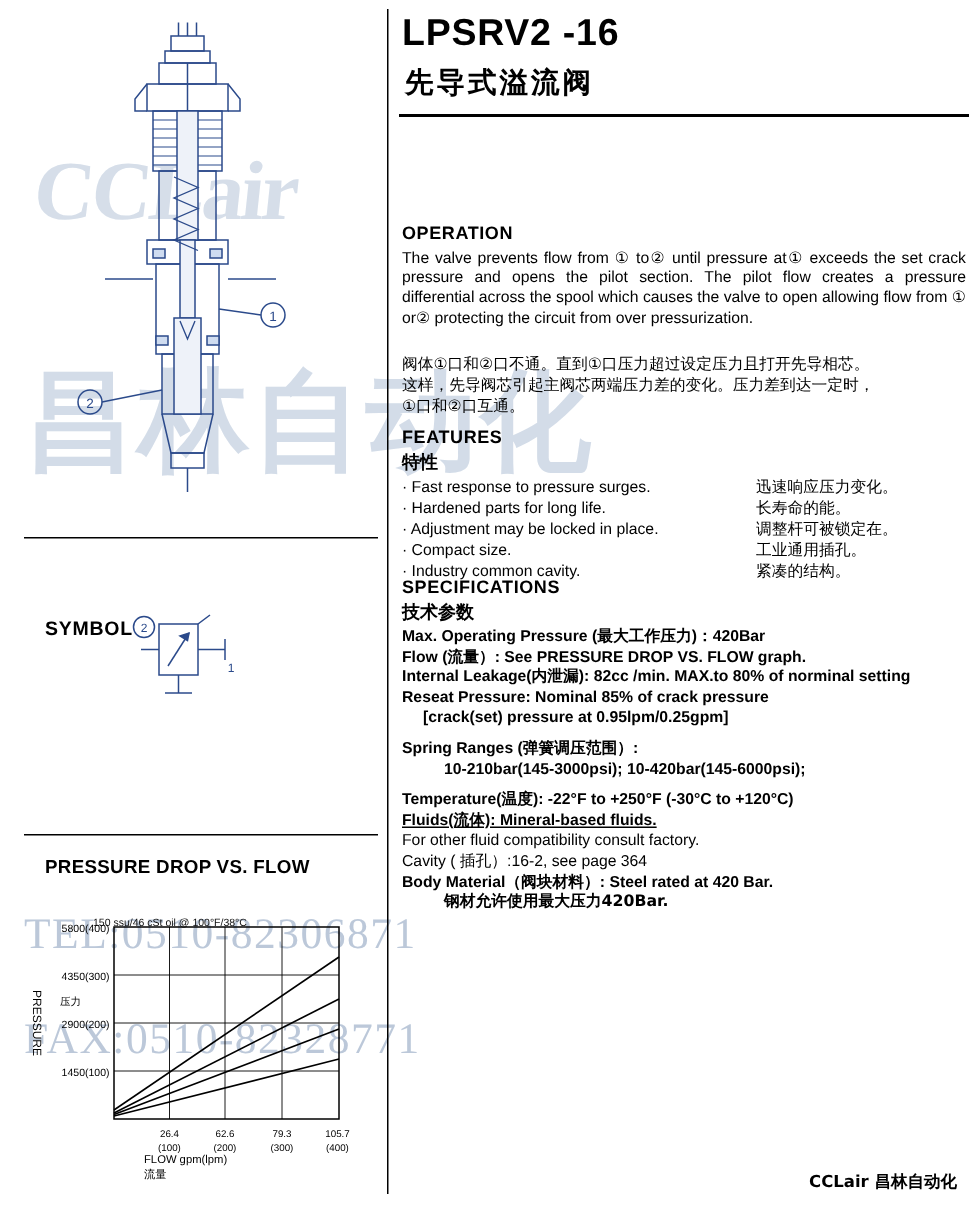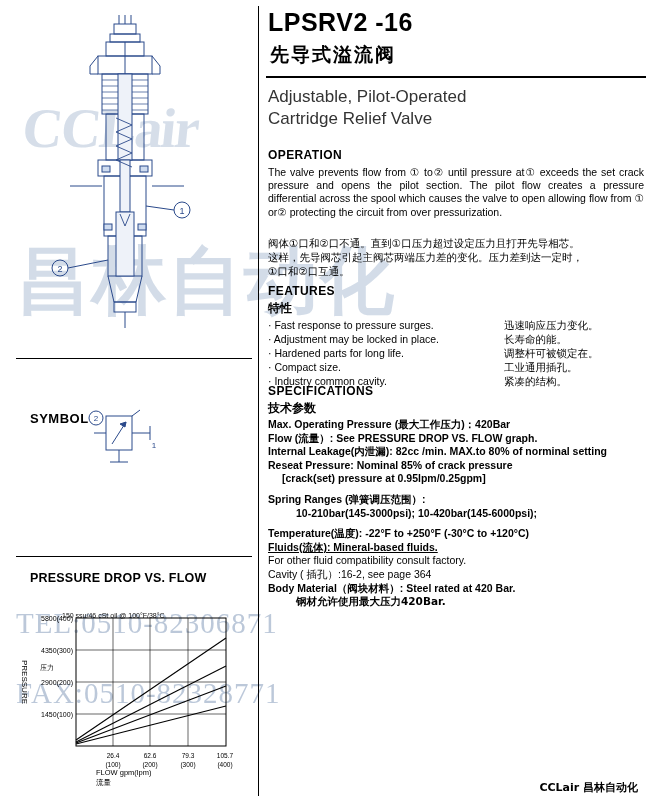--- a/index.html
+++ b/index.html
@@ -264,38 +264,34 @@
   </div>
 
   <div class="sep" style="left:258px;top:6px;width:1px;height:790px;"></div>
 
   <div class="rightcol">
 
     <div class="model">LPSRV2 -16</div>
     <div class="model-cn">先导式溢流阀</div>
     <div class="hr1"></div>
 
-    <div class="subtitle">
-      <div>Adjustable, Pilot-Operated</div>
-      <div>Cartridge Relief Valve</div>
-    </div>
 
     <div class="sec-head" style="left:6px;top:148px;">OPERATION</div>
     <div class="para" style="left:6px;top:166px;width:376px;">The valve prevents flow from ① to② until pressure at① exceeds the set crack pressure and opens the pilot section. The pilot flow creates a pressure differential across the spool which causes the valve to open allowing flow from ① or② protecting the circuit from over pressurization.</div>
     <div class="para-cn" style="left:6px;top:236px;width:378px;">阀体①口和②口不通。直到①口压力超过设定压力且打开先导相芯。</div>
     <div class="para-cn" style="left:6px;top:250px;width:378px;">这样，先导阀芯引起主阀芯两端压力差的变化。压力差到达一定时，</div>
     <div class="para-cn" style="left:6px;top:264px;width:378px;">①口和②口互通。</div>
 
     <div class="sec-head" style="left:6px;top:284px;">FEATURES</div>
     <div class="sec-head-cn" style="left:6px;top:300px;">特性</div>
 
     <div class="feat" style="left:6px;top:318px;width:232px;">
       <div>· Fast response to pressure surges.</div>
+      <div>· Hardened parts for long life.</div>
       <div>· Adjustment may be locked in place.</div>
-      <div>· Hardened parts for long life.</div>
       <div>· Compact size.</div>
       <div>· Industry common cavity.</div>
     </div>
     <div class="feat-cn" style="left:242px;top:318px;width:142px;">
       <div>迅速响应压力变化。</div>
       <div>长寿命的能。</div>
       <div>调整杆可被锁定在。</div>
       <div>工业通用插孔。</div>
       <div>紧凑的结构。</div>
     </div>

